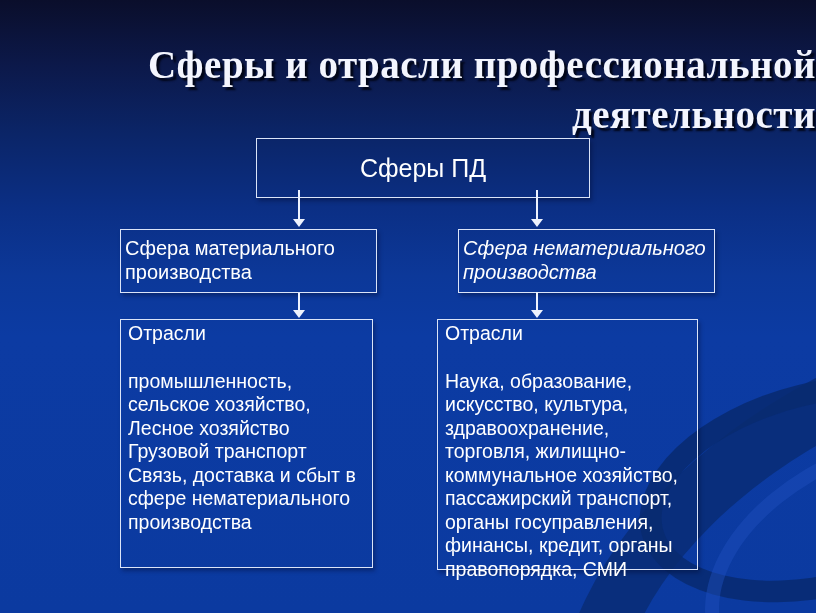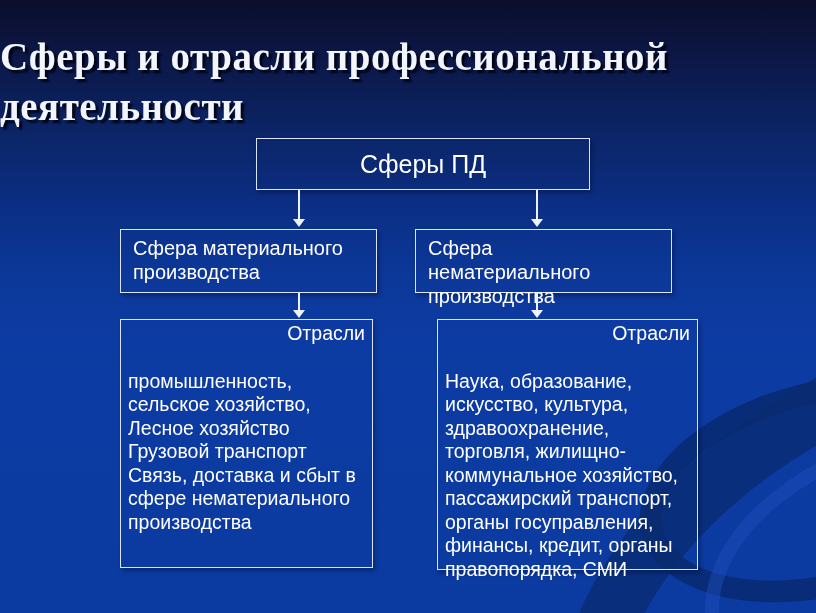--- a/index.html
+++ b/index.html
@@ -41,23 +41,23 @@
   }
   .swoosh-glint {
     left: 700px; top: 430px;
     width: 420px; height: 260px;
     border: 14px solid rgba(30, 80, 190, 0.45);
     transform: rotate(-16deg);
   }
 
   .title {
     position: absolute;
-    top: 6px; left: 0; right: 0;
+    top: 14px; left: 0; right: 0;
     z-index: 2;
-    text-align: left;
+    text-align: right;
     font-family: "Liberation Serif", serif;
     font-weight: bold;
     font-size: 39px;
     line-height: 1.27;
     letter-spacing: 0.5px;
     color: #f3f5fe;
     text-shadow: 3px 3px 2px rgba(1, 4, 20, 0.95);
     white-space: pre-line;
   }
 
@@ -65,42 +65,42 @@
     position: absolute;
     z-index: 2;
     box-sizing: border-box;
     border: 1px solid #dbe4f8;
     color: #ffffff;
     background: transparent;
     box-shadow: 2px 3px 4px rgba(3, 8, 40, 0.35);
   }
   .node-root {
     left: 256px; top: 138px;
-    width: 334px; height: 52px;
+    width: 334px; height: 60px;
     border-width: 1.5px;
     display: flex; align-items: center; justify-content: center;
     font-size: 25px;
   }
   .node-sphere {
     width: 257px; height: 64px;
     font-size: 20px;
     line-height: 24px;
-    padding: 6px 12px;
+    padding: 6px 4px;
   }
   .node-sphere-left  { left: 120px; top: 229px; }
-  .node-sphere-right { left: 415px; top: 229px; }
+  .node-sphere-right { left: 458px; top: 229px; font-style: italic; }
 
   .node-branches {
     font-size: 19.5px;
     line-height: 23.5px;
     padding: 2px 7px;
   }
   .node-branches-left  { left: 120px; top: 319px; width: 253px; height: 249px; }
   .node-branches-right { left: 437px; top: 319px; width: 261px; height: 251px; }
-  .branches-header { text-align: right; }
+  .branches-header { text-align: left; }
   .branches-body { white-space: pre-line; margin-top: 24px; }
   .node-branches-right .branches-body { }
 
   .connector {
     position: absolute;
     z-index: 2;
     width: 2px;
     background: #edf2fe;
   }
   .connector::after {

